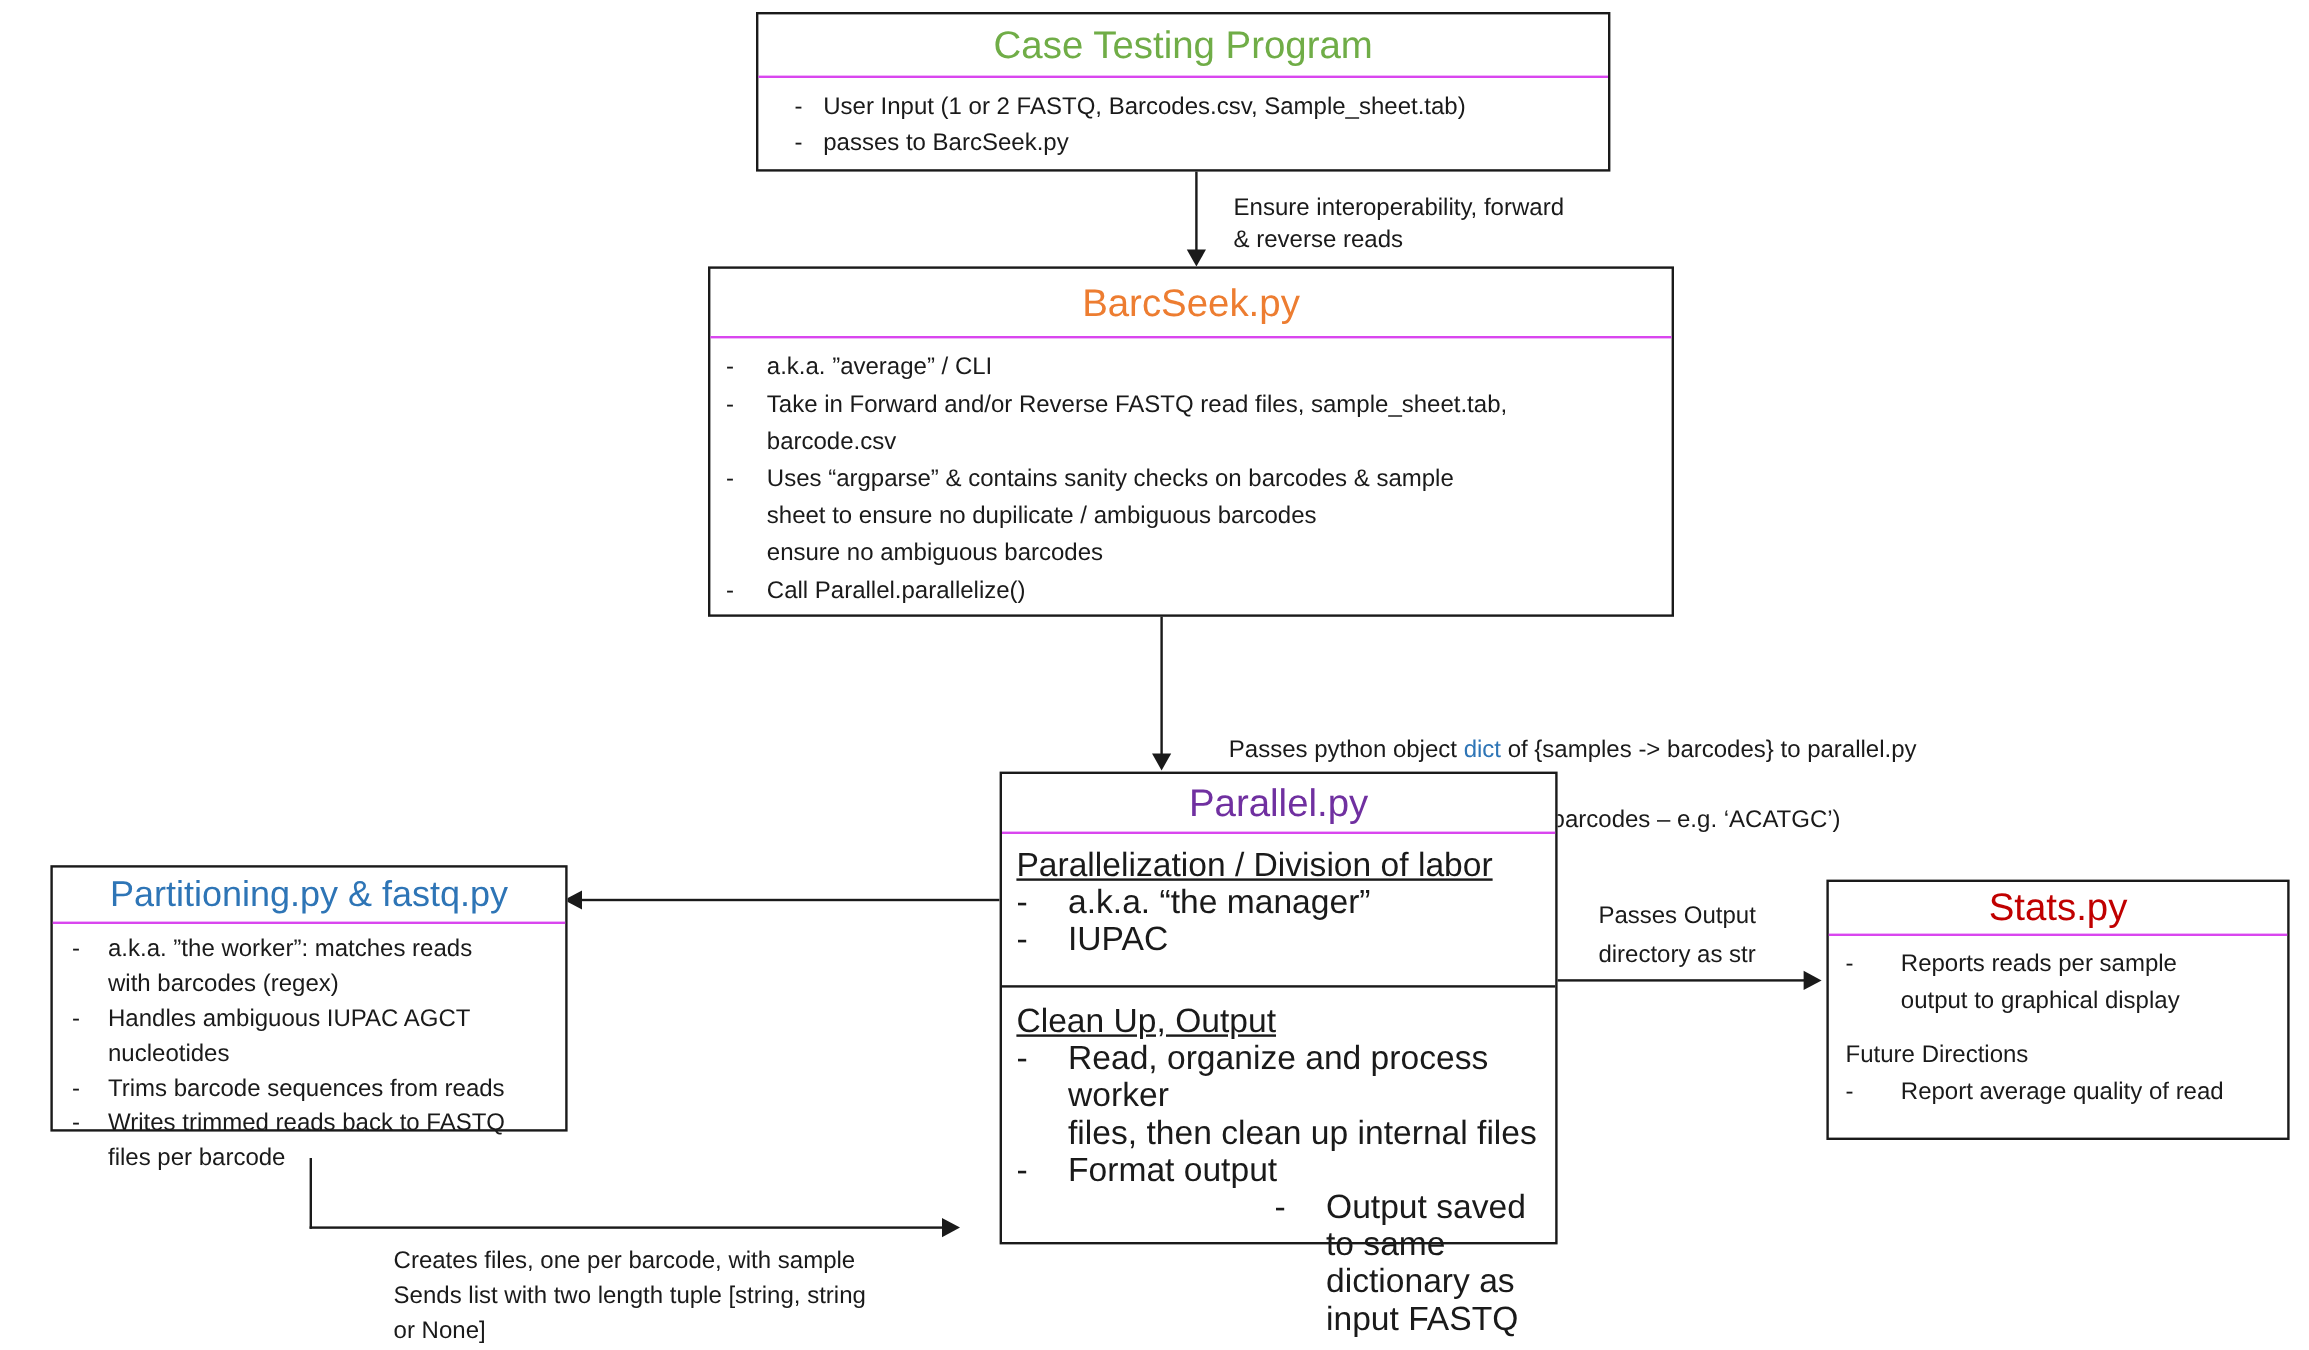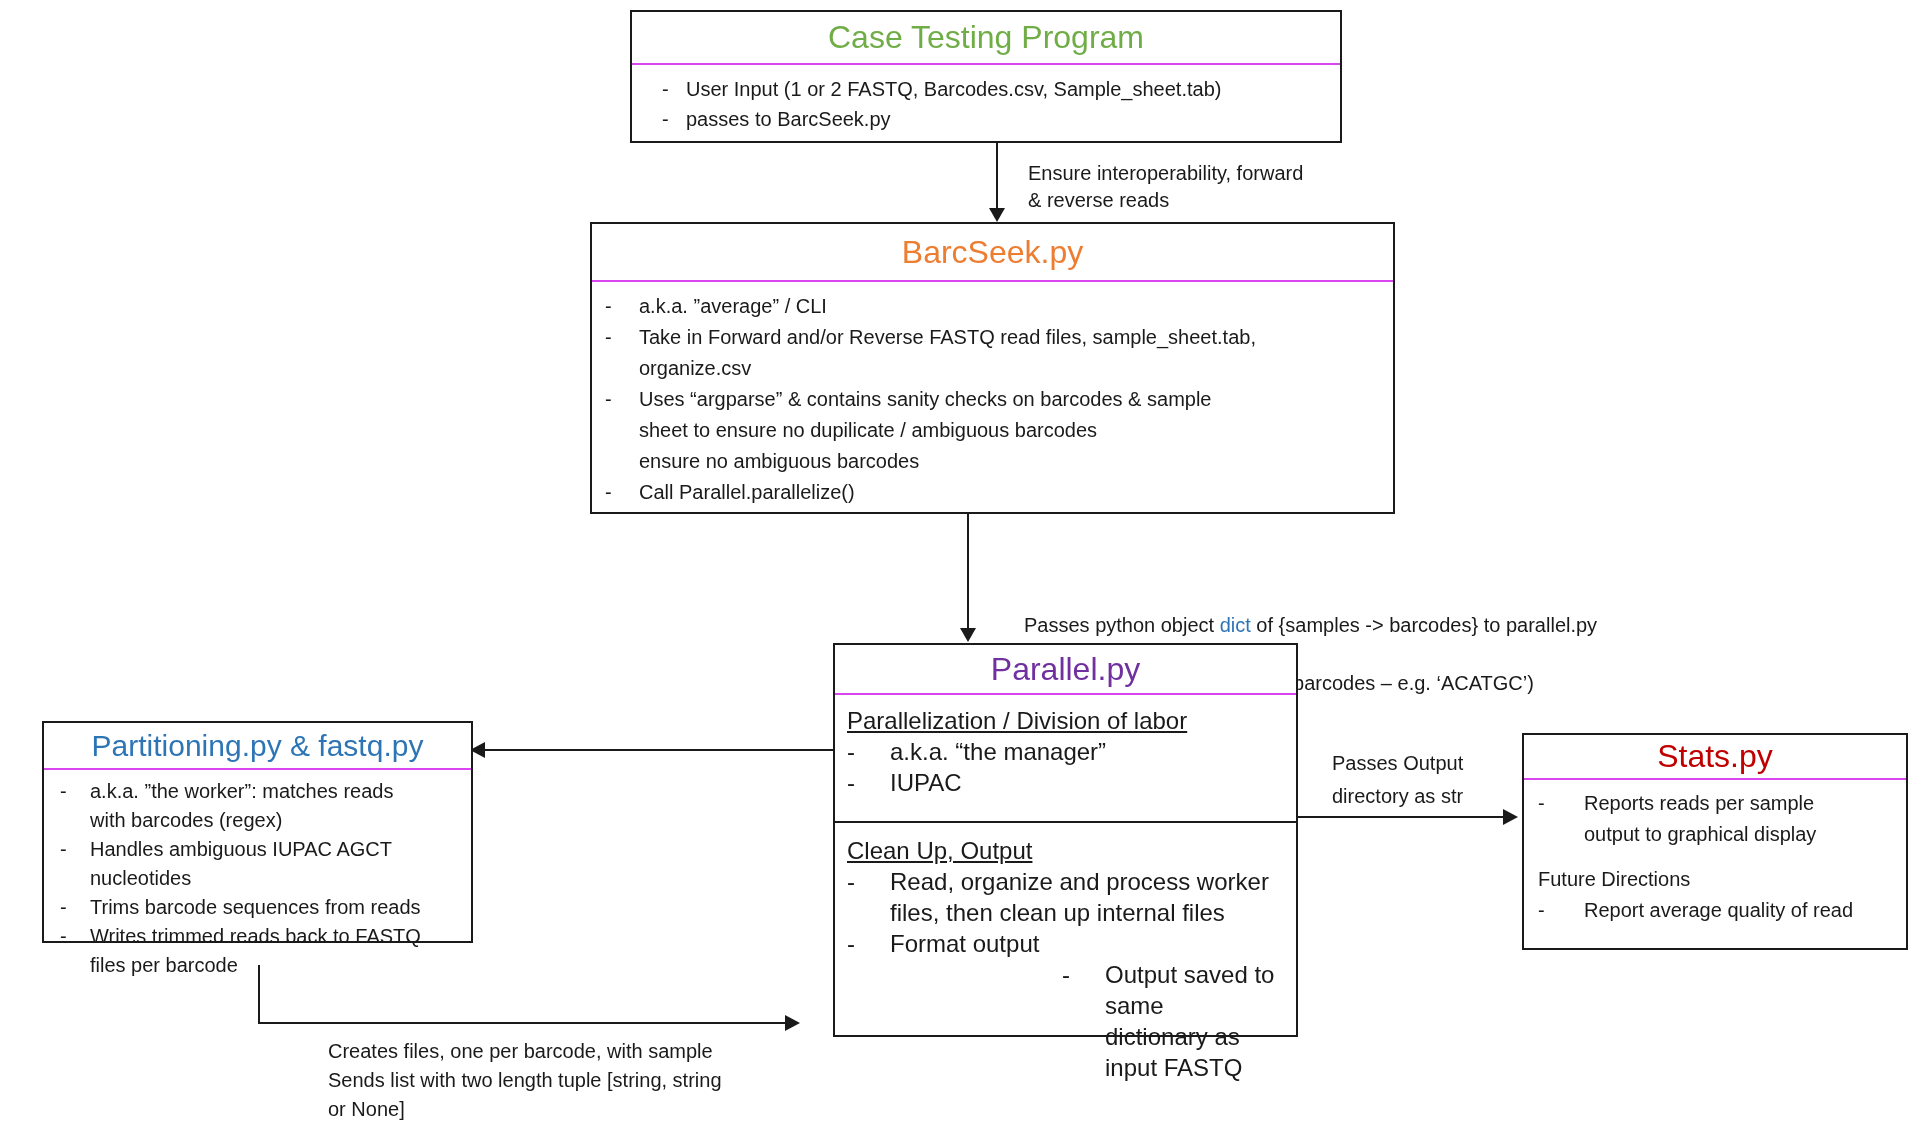--- a/index.html
+++ b/index.html
@@ -8,21 +8,21 @@
     font-family:"Liberation Sans","DejaVu Sans",sans-serif; color:#1a1a1a;
     overflow:hidden;
   }
   .box { position:absolute; background:#fff; border:2px solid #1a1a1a; box-sizing:border-box; }
   .box-title {
     display:flex; align-items:center; justify-content:center;
     border-bottom:2px solid #d946ef; box-sizing:border-box; font-size:32px;
     white-space:nowrap;
   }
   .box-body { padding:9px 8px 0 var(--pl,16px); font-size:20px; line-height:30px; box-sizing:border-box; }
-  .section { box-sizing:border-box; padding:10px 8px 12px var(--pl,12px); font-size:24px; line-height:31px; }
+  .section { box-sizing:border-box; padding:10px 8px 12px var(--pl,12px); font-size:28px; line-height:31px; }
   .section.with-divider { border-bottom:2px solid #1a1a1a; }
   .li { display:flex; }
   .li .dash { flex:0 0 var(--dw,38px); }
   .li.text { padding-left:var(--dw,38px); }
   .li.sub { padding-left:215px; }
   .li.gap { height:14px; }
   .txt { white-space:pre-wrap; }
   .underline { text-decoration:underline; }
   .vline,.hline { position:absolute; background:#1a1a1a; }
   .ah { position:absolute; width:0; height:0; }
@@ -64,21 +64,21 @@
       <span style="color: rgb(237, 125, 49);">BarcSeek.py</span>
     </div>
     <div class="box-body" style="line-height:31px">
         <div class="li bullet">
           <span class="dash">-</span>
           <span class="txt">a.k.a. ”average” / CLI</span>
         </div>
         <div class="li bullet">
           <span class="dash">-</span>
           <span class="txt">Take in Forward and/or Reverse FASTQ read files, sample_sheet.tab,
-organize.csv</span>
+barcode.csv</span>
         </div>
         <div class="li bullet">
           <span class="dash">-</span>
           <span class="txt">Uses “argparse” &amp; contains sanity checks on barcodes &amp; sample
 sheet to ensure no dupilicate / ambiguous barcodes</span>
         </div>
         <div class="li text">
           <span class="txt">ensure no ambiguous barcodes</span>
         </div>
         <div class="li bullet">

